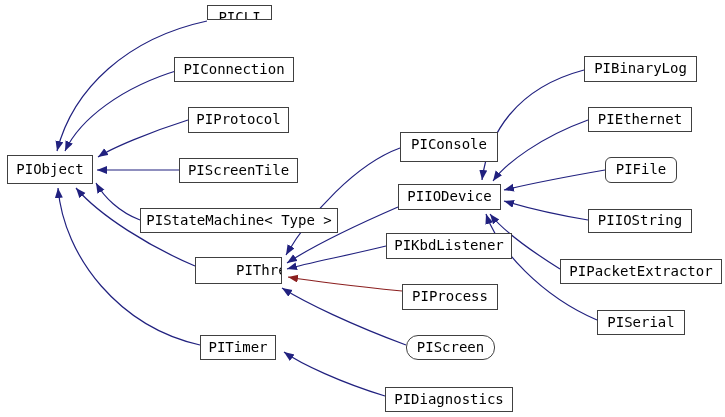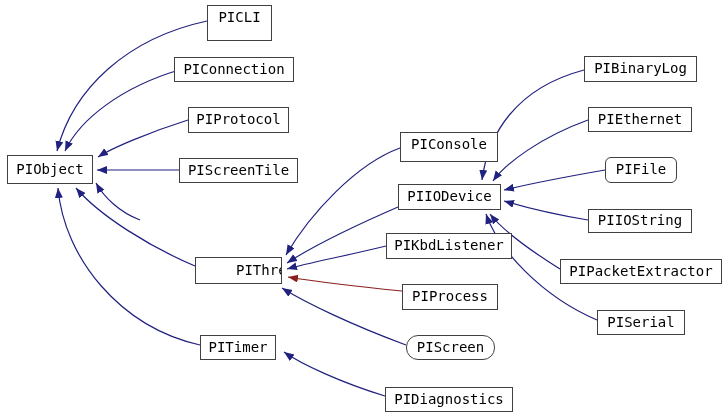--- a/index.html
+++ b/index.html
@@ -76,24 +76,25 @@
         <path class="edge" d="M584,70 C516,88 488,134 482,180" stroke="#21217f" marker-end="url(#arrow-public)"></path>
         <path class="edge" d="M588,120 C541,137 506,163 493,181" stroke="#21217f" marker-end="url(#arrow-public)"></path>
         <path class="edge" d="M605,170 C559,178 525,185 504,190" stroke="#21217f" marker-end="url(#arrow-public)"></path>
         <path class="edge" d="M588,220 C551,214 524,207 504,201" stroke="#21217f" marker-end="url(#arrow-public)"></path>
         <path class="edge" d="M560,269 C528,249 501,228 490,214" stroke="#21217f" marker-end="url(#arrow-public)"></path>
         <path class="edge" d="M597,320 C541,296 498,249 486,214" stroke="#21217f" marker-end="url(#arrow-public)"></path>
       </g>
   </svg>
   <div class="node-layer">
       <div class="node" style="left: 7px; top: 155px; width: 86px; height: 29px; line-height: 26px;">PIObject</div>
-      <div class="node" style="left: 207px; top: 5px; width: 65px; height: 36px; line-height: 23px;">PICLI</div>
+      <div class="node" style="left: 207px; top: 5px; width: 65px; height: 15px; line-height: 23px;">PICLI</div>
       <div class="node" style="left: 174px; top: 57px; width: 120px; height: 25px; line-height: 22px;">PIConnection</div>
       <div class="node" style="left: 188px; top: 107px; width: 101px; height: 26px; line-height: 23px;">PIProtocol</div>
       <div class="node" style="left: 179px; top: 158px; width: 119px; height: 25px; line-height: 22px;">PIScreenTile</div>
+      <div class="node" style="left: 140px; top: 208px; width: 198px; height: 25px; line-height: 22px;">PIStateMachine&lt; Type &gt;</div>
       <div class="node" style="left: 195px; top: 257px; width: 87px; height: 27px; line-height: 24px; padding-left: 40px;">PIThread</div>
       <div class="node" style="left: 200px; top: 335px; width: 76px; height: 25px; line-height: 22px;">PITimer</div>
       <div class="node" style="left: 400px; top: 132px; width: 98px; height: 30px; line-height: 22px;">PIConsole</div>
       <div class="node" style="left: 398px; top: 184px; width: 103px; height: 26px; line-height: 23px;">PIIODevice</div>
       <div class="node" style="left: 386px; top: 233px; width: 126px; height: 26px; line-height: 23px;">PIKbdListener</div>
       <div class="node" style="left: 402px; top: 284px; width: 96px; height: 26px; line-height: 23px;">PIProcess</div>
       <div class="node" style="left: 406px; top: 335px; width: 89px; height: 25px; line-height: 22px; border-radius: 12px;">PIScreen</div>
       <div class="node" style="left: 385px; top: 387px; width: 128px; height: 25px; line-height: 22px;">PIDiagnostics</div>
       <div class="node" style="left: 584px; top: 56px; width: 113px; height: 26px; line-height: 23px;">PIBinaryLog</div>
       <div class="node" style="left: 588px; top: 107px; width: 104px; height: 25px; line-height: 22px;">PIEthernet</div>

